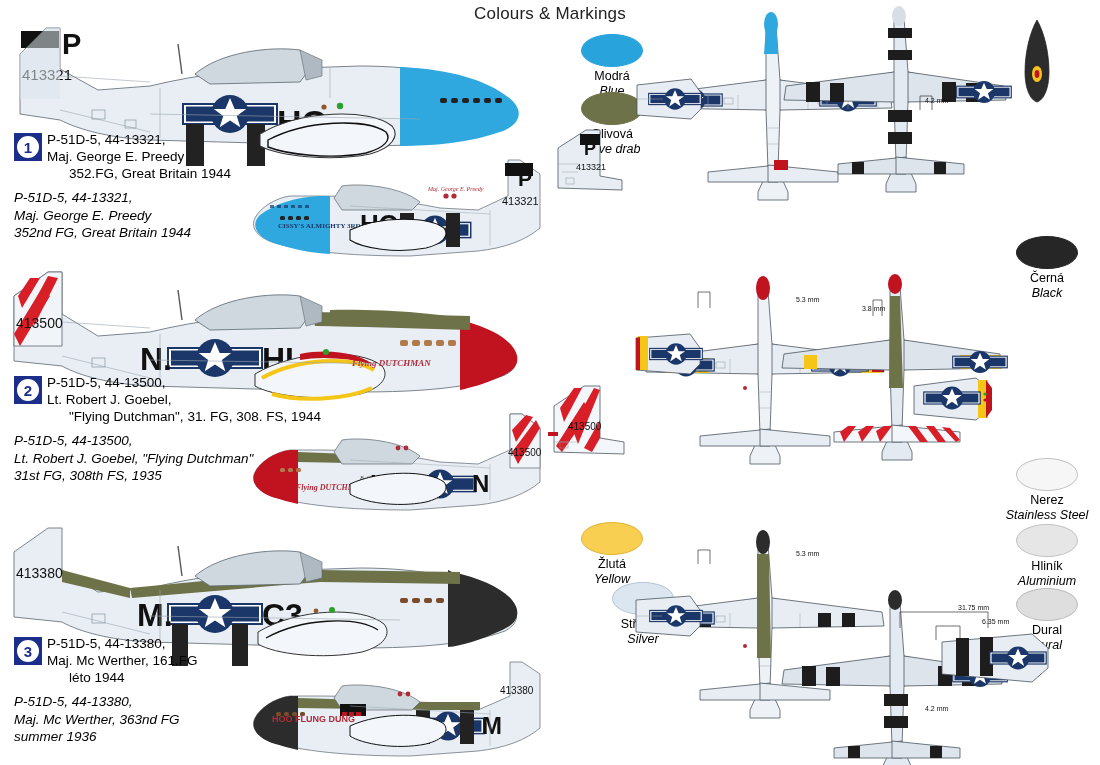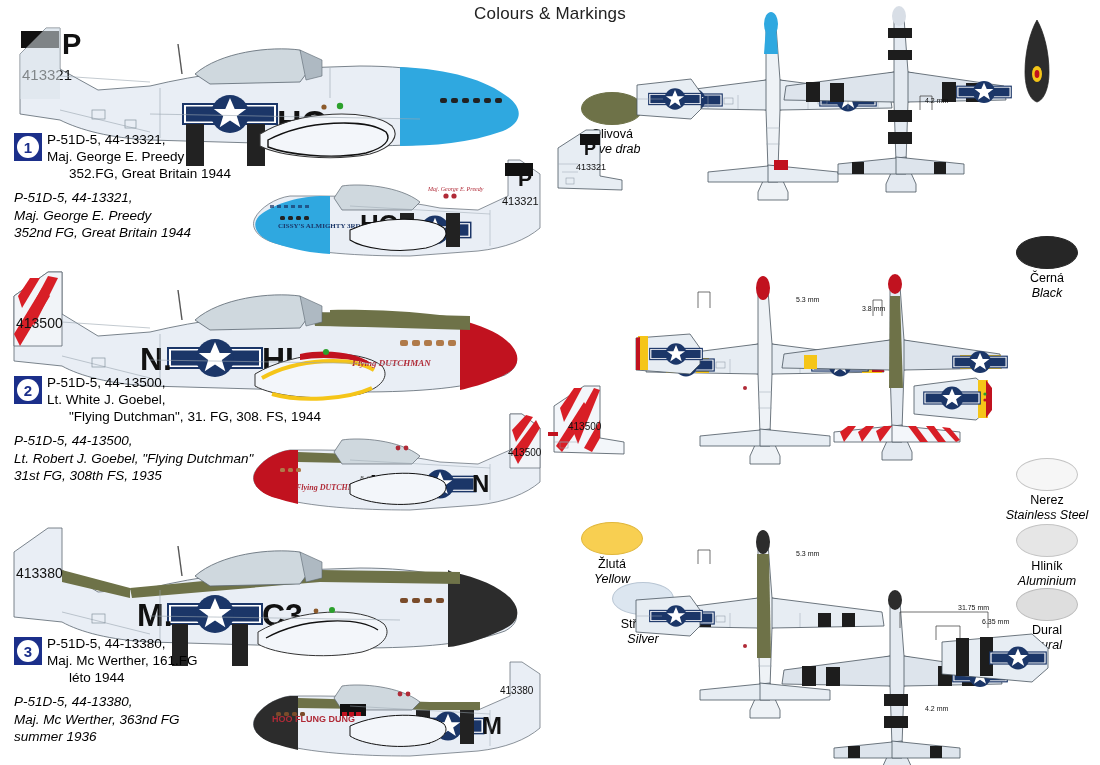--- a/index.html
+++ b/index.html
@@ -602,21 +602,21 @@
       <div>352nd FG, Great Britain 1944</div>
     </div>
   </div>
 
   <div class="opt" style="left:14px; top:376px;">
     <div class="badge">
       <div class="circ">2</div>
     </div>
     <div class="cz">
       <div>P-51D-5, 44-13500,</div>
-      <div>Lt. White J. Goebel,</div>
+      <div>Lt. Robert J. Goebel,</div>
       <div class="ind">"Flying Dutchman", 31. FG, 308. FS, 1944</div>
     </div>
     <div class="en">
       <div>P-51D-5, 44-13500,</div>
       <div>Lt. Robert J. Goebel, "Flying Dutchman"</div>
       <div>31st FG, 308th FS, 1935</div>
     </div>
   </div>
 
   <div class="opt" style="left:14px; top:637px;">
@@ -628,20 +628,25 @@
       <div>Maj. Mc Werther, 161.FG</div>
       <div class="ind">léto 1944</div>
     </div>
     <div class="en">
       <div>P-51D-5, 44-13380,</div>
       <div>Maj. Mc Werther, 363nd FG</div>
       <div>summer 1936</div>
     </div>
   </div>
 
+  <div class="sw" style="left:559px; top:34px;">
+    <div class="blob" style="background:#29a3dc; border-color:#29a3dc;"></div>
+    <div class="cz">Modrá</div>
+    <div class="en">Blue</div>
+  </div>
 
   <div class="sw" style="left:559px; top:92px;">
     <div class="blob" style="background:#6e7248; border-color:#6e7248;"></div>
     <div class="cz">Olivová</div>
     <div class="en">Olive drab</div>
   </div>
 
 
 
   <div class="sw" style="left:559px; top:522px;">

